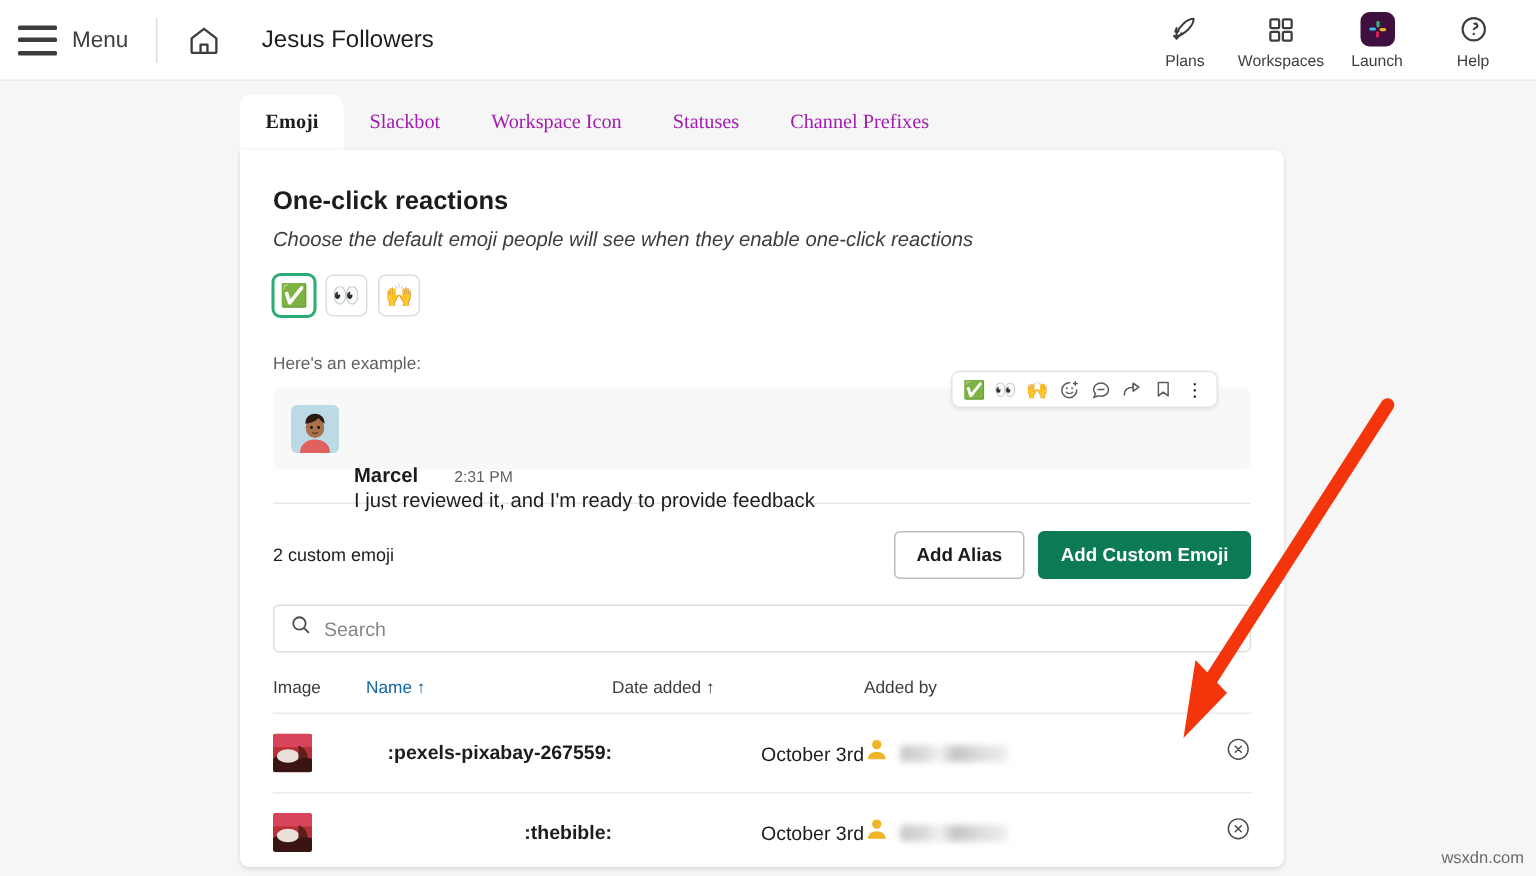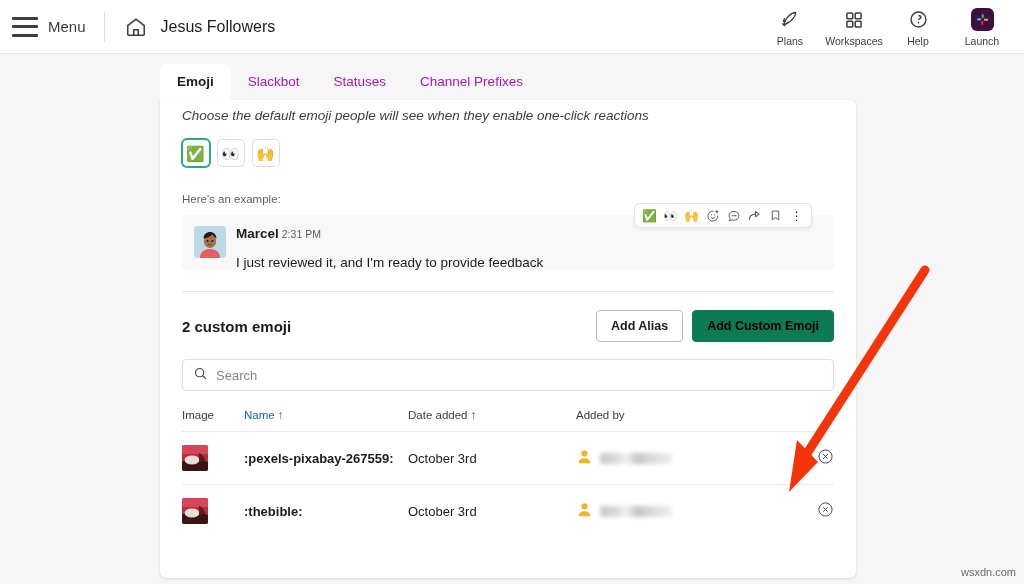--- a/index.html
+++ b/index.html
@@ -16,33 +16,33 @@
     position: absolute; left: 0; top: 0; width: 1024px; height: 54px;
     background: #ffffff; border-bottom: 1px solid #e8e8e8;
     display: flex; align-items: center;
   }
   .hamburger { margin-left: 12px; width: 26px; height: 20px;
     display: flex; flex-direction: column; justify-content: space-between; cursor: pointer; }
   .hamburger span { display: block; height: 3px; background: #3d3d3d; border-radius: 1px; }
   .menu-label { margin-left: 10px; font-size: 15px; color: #3d3d3d; }
   .tb-divider { width: 1px; height: 30px; background: #dddddd; margin-left: 18px; }
   .home-icon { margin-left: 20px; display: flex; align-items: center; }
-  .ws-title { margin-left: 14px; font-size: 16px; color: #1d1c1d; font-weight: 500; }
+  .ws-title { margin-left: 28px; font-size: 16px; color: #1d1c1d; font-weight: 500; }
 
   .topright { position: absolute; right: 10px; top: 0; height: 54px; display: flex; align-items: center; }
   .tr-item { width: 64px; display: flex; flex-direction: column; align-items: center;
              justify-content: flex-end; cursor: pointer; }
   .tr-item .glyph { height: 24px; display: flex; align-items: center; justify-content: center; }
   .tr-item .cap { font-size: 10.5px; color: #3d3d3d; margin-top: 3px; }
   .launch-tile { width: 23px; height: 23px; border-radius: 6px; background: #3f0f3f;
                  display: flex; align-items: center; justify-content: center; }
 
   
   .tabbar { position: absolute; left: 0; top: 54px; width: 1024px; height: 46px; }
-  .tabs { position: absolute; left: 160px; bottom: 0; display: flex; align-items: flex-start; }
+  .tabs { position: absolute; left: 160px; bottom: 0; display: flex; align-items: flex-start; font-family: Liberation Serif, serif; }
   .tab { padding: 10px 17px 11px 17px; font-size: 13.5px; color: #a21caf; cursor: pointer;
          background: transparent; white-space: nowrap; }
   .tab.active { background: #ffffff; color: #1d1c1d; font-weight: bold;
                 border-top-left-radius: 8px; border-top-right-radius: 8px; }
 
   
   .card {
     position: absolute; left: 160px; top: 100px; width: 696px; height: 478px;
     background: #ffffff; border-radius: 0 6px 6px 6px;
     box-shadow: 0 1px 3px rgba(0,0,0,0.13);
@@ -60,54 +60,54 @@
   .em-btn.selected { border: 1px solid #2bac76; box-shadow: 0 0 0 1px #2bac76; }
 
   .example-label { margin-top: 26px; font-size: 11.5px; color: #616061; }
 
   .msg-wrap { position: relative; margin-top: 10px; }
   .msg {
     background: #f8f8f8; border-radius: 5px; padding: 11px 12px 13px 12px;
     display: flex; gap: 10px; align-items: flex-start; height: 54px;
   }
   .avatar { width: 32px; height: 32px; border-radius: 4px; flex: none; overflow: hidden; }
-  .msg-head { display: flex; align-items: baseline; gap: 3px; }
+  .msg-head { display: flex; align-items: baseline; gap: 24px; margin-top: 39px; }
   .msg-name { font-size: 13.5px; font-weight: bold; color: #1d1c1d; }
   .msg-time { font-size: 10.5px; color: #616061; }
-  .msg-text { font-size: 13.5px; color: #1d1c1d; margin-top: 14px; }
+  .msg-text { font-size: 13.5px; color: #1d1c1d; margin-top: 2px; }
 
   .hover-toolbar {
     position: absolute; right: 22px; top: -12px;
     background: #ffffff; border: 1px solid #e4e4e4; border-radius: 6px;
     box-shadow: 0 1px 3px rgba(0,0,0,0.08);
     display: flex; align-items: center; gap: 4px; padding: 3px 6px; height: 25px;
   }
   .ht-item { width: 17px; height: 19px; display: flex; align-items: center; justify-content: center;
              font-size: 12px; cursor: pointer; line-height: 1; }
 
   .divider { height: 1px; background: #e8e8e8; margin: 22px 22px 0 22px; }
 
   .count-row { margin-top: 18px; display: flex; align-items: center; justify-content: space-between; }
-  .count-title { font-size: 15px; font-weight: bold; color: #1d1c1d; }
+  .count-title { font-size: 12px; font-weight: normal; color: #1d1c1d; }
   .btn-group { display: flex; gap: 9px; padding-left: 20px; }
   .btn { font-size: 12.5px; font-weight: bold; border-radius: 4px; padding: 8px 14px; cursor: pointer; }
   .btn-outline { background: #fff; border: 1px solid #bbbbbb; color: #1d1c1d; }
-  .btn-primary { background: #0b7a55; border: 1px solid #0b7a55; color: #000000; }
+  .btn-primary { background: #0b7a55; border: 1px solid #0b7a55; color: #ffffff; }
 
   .search-box { margin-top: 17px; height: 32px; border: 1px solid #dddddd; border-radius: 4px;
                 display: flex; align-items: center; padding: 0 10px; gap: 8px; }
   .search-input { border: none; outline: none; font-size: 13px; color: #616061;
                   font-family: "Liberation Sans", sans-serif; background: transparent; flex: 1; }
   .search-input::placeholder { color: #868686; }
 
   table { width: 100%; border-collapse: collapse; margin-top: 18px; }
   th { text-align: left; font-size: 11.5px; font-weight: normal; color: #3d3d3d;
        padding: 0 0 10px 0; }
   th.sorted { color: #1264a3; cursor: pointer; }
-  td { border-top: 1px solid #eaeaea; padding: 13px 0; vertical-align: middle; }
+  td { border-top: 1px solid #eaeaea; padding: 13px 0; vertical-align: middle; text-align: right; }
   .col-image { width: 62px; } .col-name { width: 164px; }
   .col-date { width: 168px; margin-left: 48px; } .col-by { width: 208px; }
   .col-del { width: auto; text-align: right; }
   .thumb { width: 26px; height: 26px; border-radius: 2px; overflow: hidden; }
   .emoji-name { font-size: 13px; font-weight: bold; color: #1d1c1d; }
   .date-cell { font-size: 13px; color: #1d1c1d; }
   .by-cell { display: flex; align-items: center; gap: 7px; }
   .blur-name { width: 72px; height: 11px; border-radius: 2px;
     background: linear-gradient(90deg,#c9c9c9 0%,#d8d8d8 22%,#f2f2f2 36%,#c4c4c4 52%,#dcdcdc 74%,#efefef 100%);
     filter: blur(2.1px); }
@@ -156,56 +156,58 @@
             <rect x="3.5" y="3.5" width="7" height="7" rx="1"></rect>
             <rect x="13.5" y="3.5" width="7" height="7" rx="1"></rect>
             <rect x="3.5" y="13.5" width="7" height="7" rx="1"></rect>
             <rect x="13.5" y="13.5" width="7" height="7" rx="1"></rect>
           </svg>
         </span>
         <span class="cap">Workspaces</span>
       </div>
       <div class="tr-item">
         <span class="glyph">
-          <svg width="21" height="21" viewBox="0 0 24 24" fill="none" stroke="#3d3d3d" stroke-width="1.6">
-            <circle cx="12" cy="12" r="8.5"></circle>
-            <path d="M12 8.2a1.6 1.6 0 1 1 1.2 2.7c-.7.4-1.2.8-1.2 1.6"></path>
-            <circle cx="12" cy="15.6" r="0.9" fill="#3d3d3d" stroke="none"></circle>
-          </svg>
-        </span>
-        <span class="cap">Help</span>
-      </div>
-      <div class="tr-item">
-        <span class="glyph">
           <span class="launch-tile">
             <svg width="15" height="15" viewBox="0 0 24 24">
               <rect x="3" y="10" width="7" height="3.4" rx="1.7" fill="#36c5f0"></rect>
               <rect x="10.6" y="3" width="3.4" height="7" rx="1.7" fill="#2eb67d"></rect>
               <rect x="14" y="10.6" width="7" height="3.4" rx="1.7" fill="#ecb22e"></rect>
               <rect x="10" y="14" width="3.4" height="7" rx="1.7" fill="#e01e5a"></rect>
             </svg>
           </span>
         </span>
         <span class="cap">Launch</span>
       </div>
+      <div class="tr-item">
+        <span class="glyph">
+          <svg width="21" height="21" viewBox="0 0 24 24" fill="none" stroke="#3d3d3d" stroke-width="1.6">
+            <circle cx="12" cy="12" r="8.5"></circle>
+            <path d="M12 8.2a1.6 1.6 0 1 1 1.2 2.7c-.7.4-1.2.8-1.2 1.6"></path>
+            <circle cx="12" cy="15.6" r="0.9" fill="#3d3d3d" stroke="none"></circle>
+          </svg>
+        </span>
+        <span class="cap">Help</span>
+      </div>
     </div>
   </div>
 
   <div class="tabbar">
     <div class="tabs">
       <div class="tab active">Emoji</div>
       <div class="tab">Slackbot</div>
+      <div class="tab">Workspace Icon</div>
       <div class="tab">Statuses</div>
       <div class="tab">Channel Prefixes</div>
     </div>
   </div>
 
   <div class="card">
     <div class="pad">
 
+      <div class="sec-title">One-click reactions</div>
       <div class="sec-sub">Choose the default emoji people will see when they enable one-click reactions</div>
 
       <div class="emoji-choices">
         <div class="em-btn selected">✅</div>
         <div class="em-btn">👀</div>
         <div class="em-btn">🙌</div>
       </div>
 
       <div class="example-label">Here's an example:</div>
 

